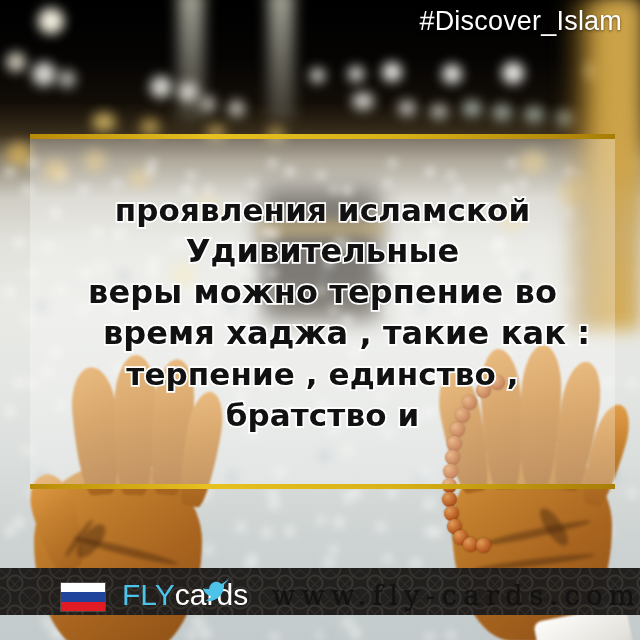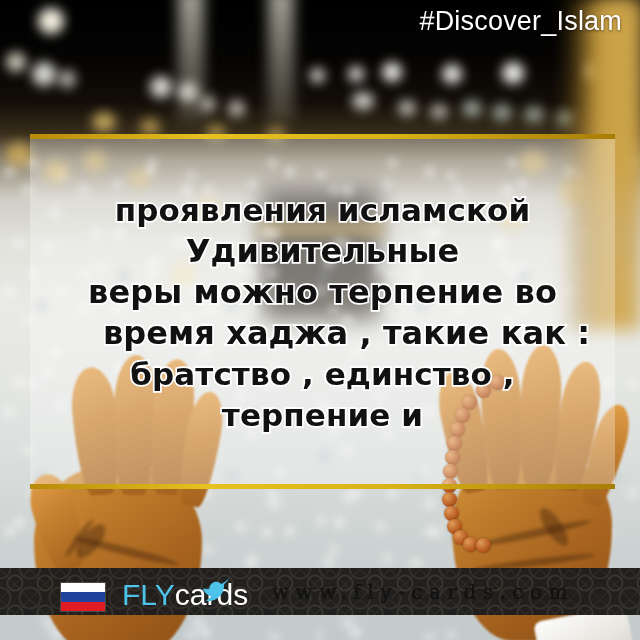--- a/index.html
+++ b/index.html
@@ -272,21 +272,21 @@
   .brand-cards { color: #ffffff; font-weight: 400; }
   .bird {
     position: absolute;
     left: 202px; top: 576px;
     width: 30px; height: 26px;
   }
   .url {
     position: absolute;
     left: 272px; top: 580px;
     font-family: "DejaVu Serif", "Liberation Serif", serif;
-    font-size: 20px;
+    font-size: 27px;
     letter-spacing: 6.5px;
     color: #131212;
     white-space: nowrap;
     text-shadow: 0 0 1px rgba(0,0,0,0.5);
   }
 </style>
 </head>
 <body>
 
 <div class="card">
@@ -391,22 +391,22 @@
   <div class="rule rule-top"></div>
   <div class="rule rule-bottom"></div>
 
   <div class="hashtag">#Discover_Islam</div>
 
   <div class="quote">
     <div class="quote-line l2">проявления исламской</div>
     <div class="quote-line l1">Удивительные</div>
     <div class="quote-line l3">веры можно терпение во</div>
     <div class="quote-line l4">время хаджа , такие как :</div>
-    <div class="quote-line l6">братство , единство ,</div>
-    <div class="quote-line l7">терпение и</div>
+    <div class="quote-line l6">терпение , единство ,</div>
+    <div class="quote-line l7">братство и</div>
   </div>
 
   <div class="footer">
     <div class="footer-pattern"></div>
   </div>
 
   <div class="flag">
     <div class="flag-w"></div>
     <div class="flag-b"></div>
     <div class="flag-r"></div>

